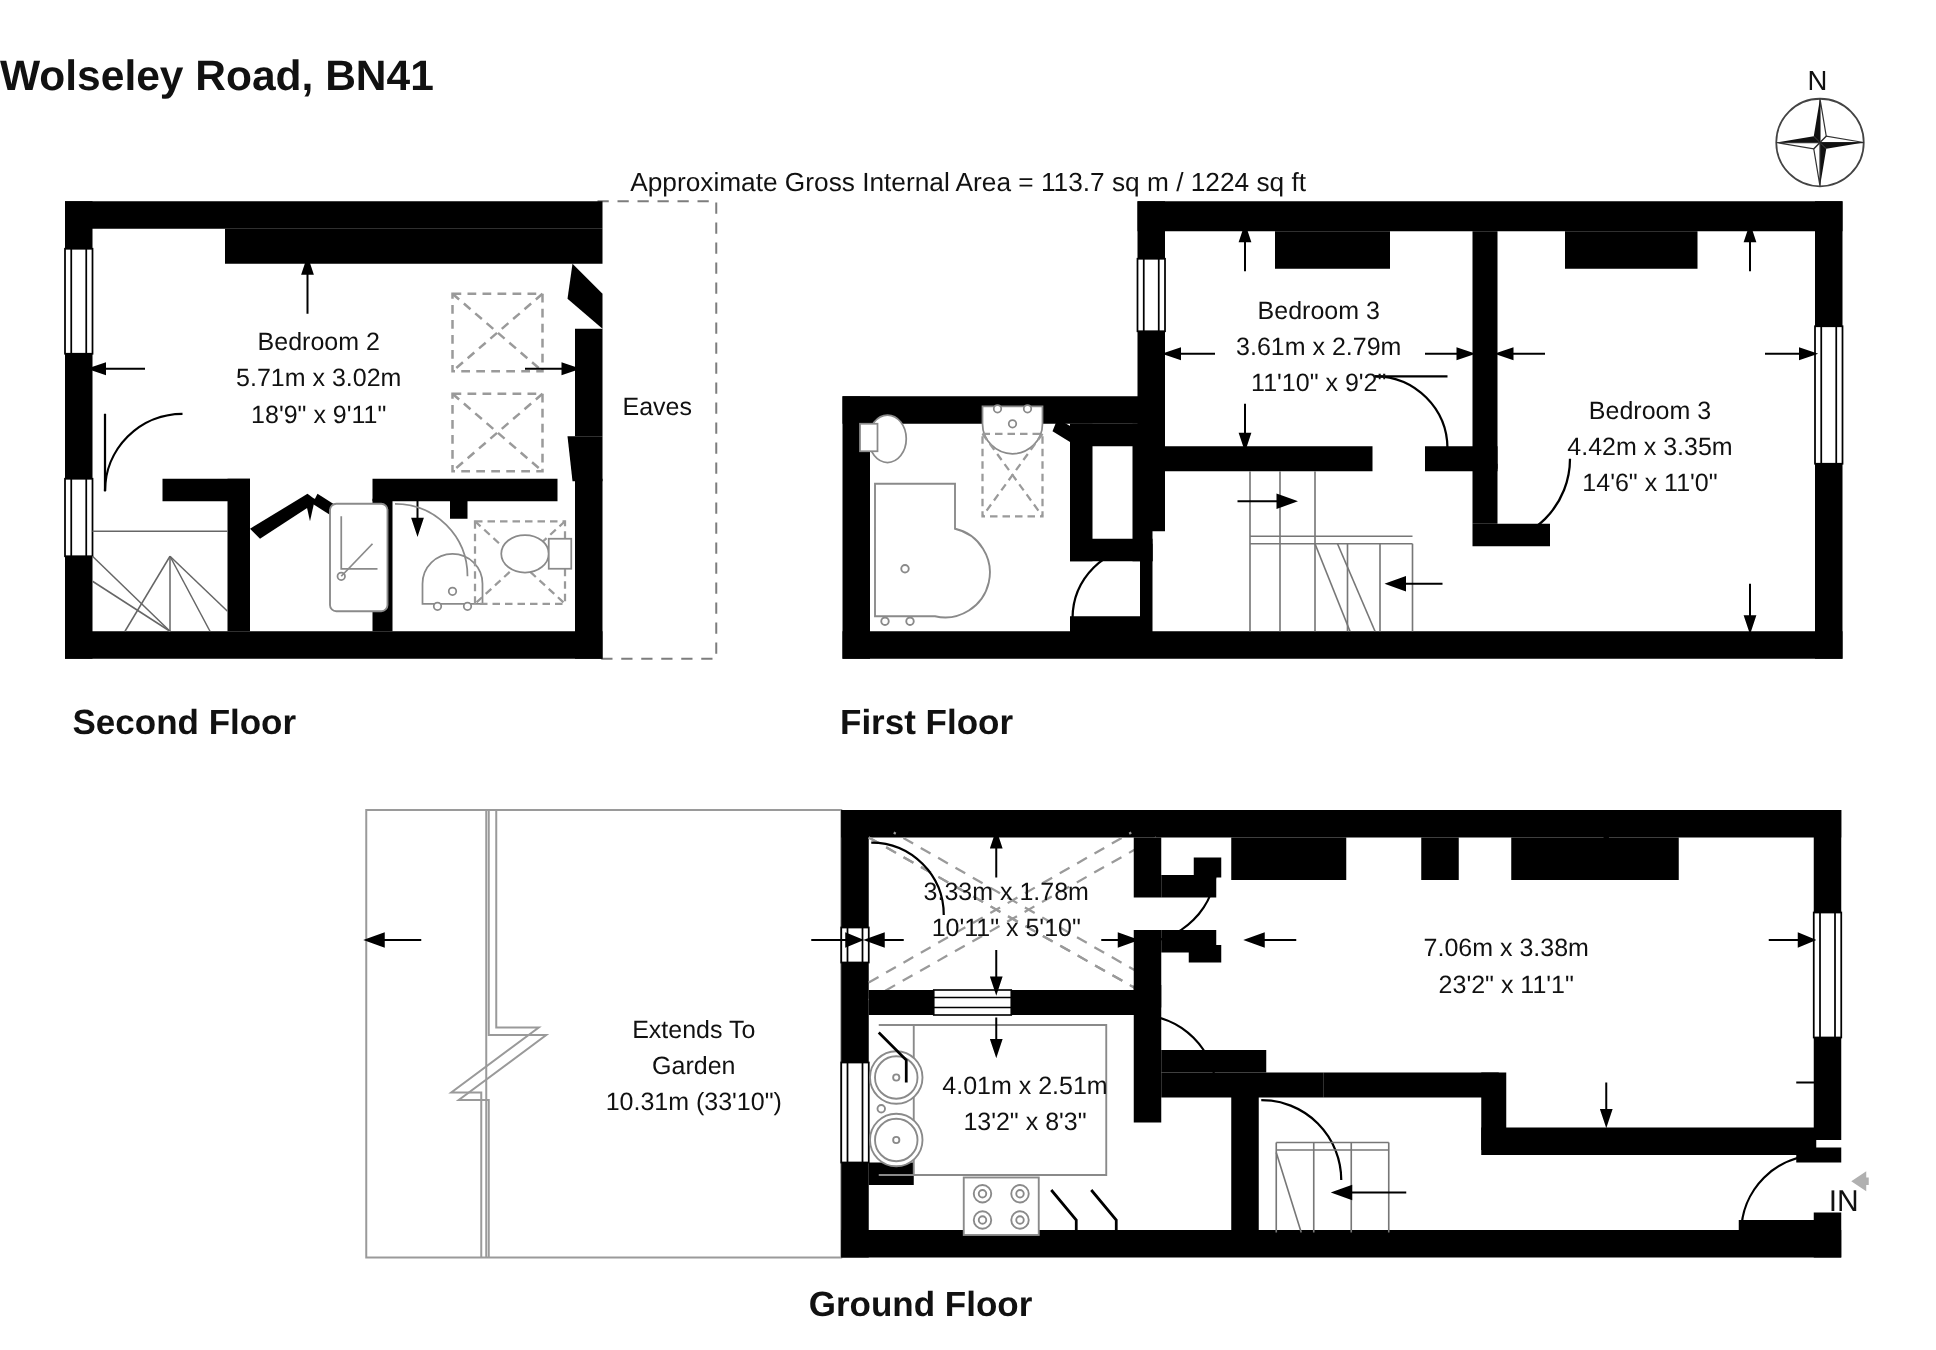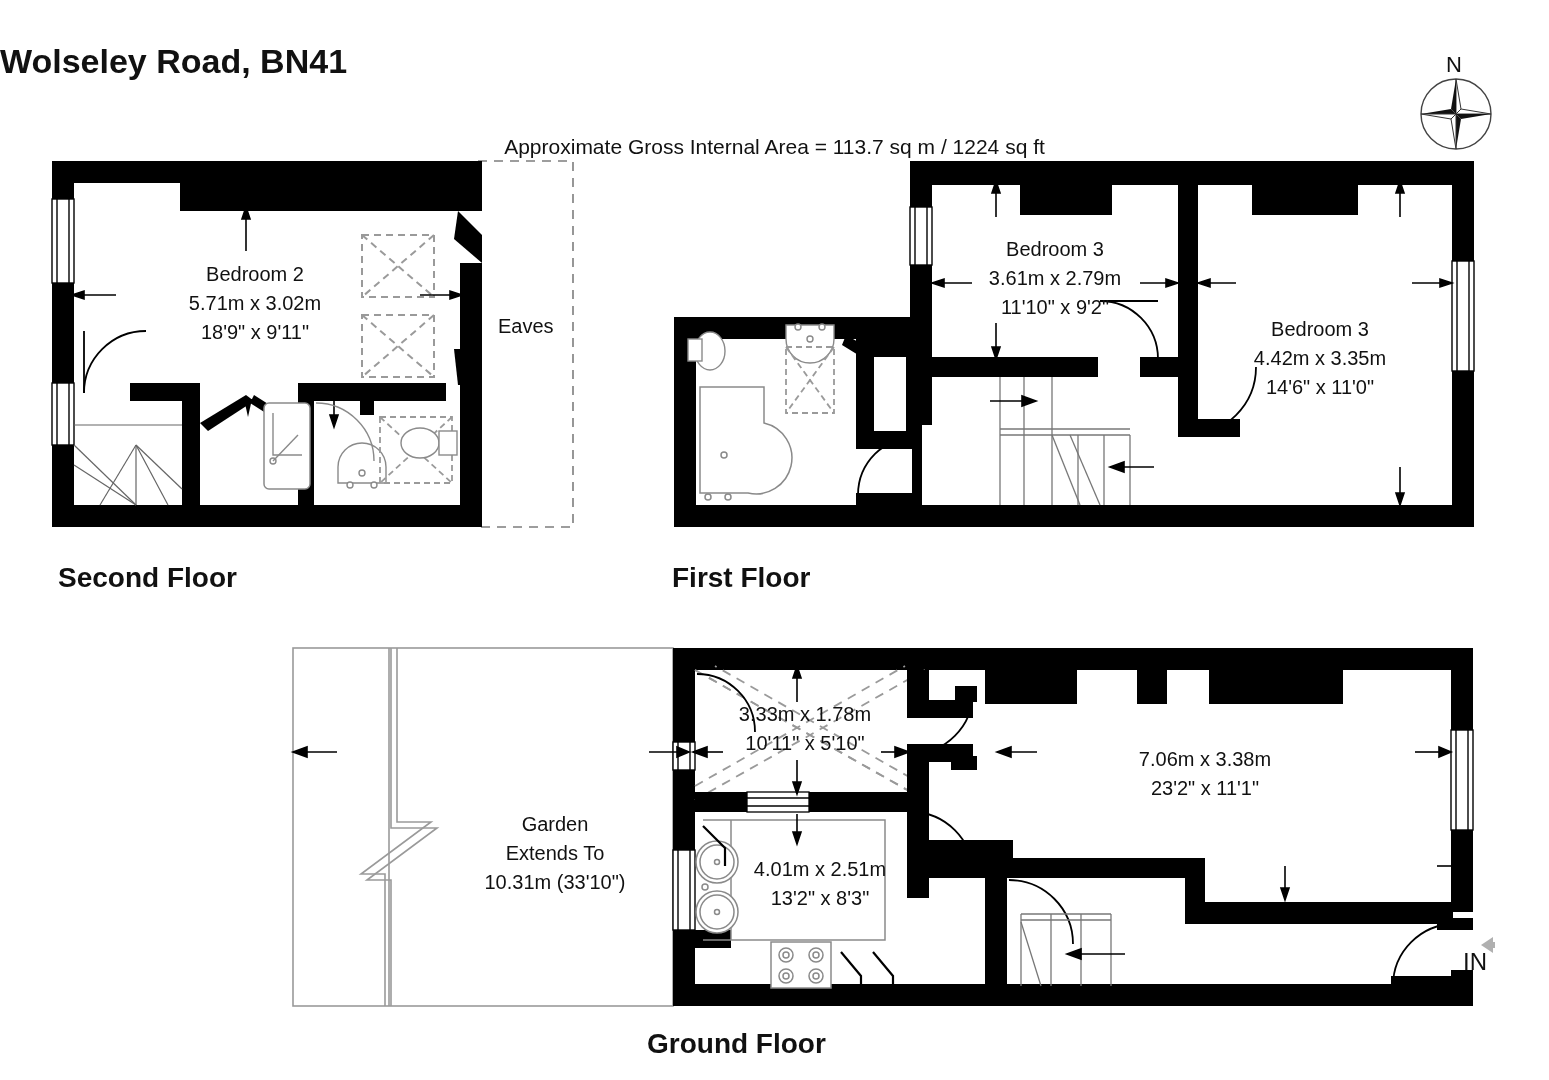--- a/index.html
+++ b/index.html
@@ -577,22 +577,22 @@
     <span class="ln">4.01m x 2.51m</span>
     <span class="ln">13'2" x 8'3"</span>
   </div>
 
   <div class="roomlabel" style="left:1025px;top:745px;width:360px;">
     <span class="ln">7.06m x 3.38m</span>
     <span class="ln">23'2" x 11'1"</span>
   </div>
 
   <div class="roomlabel" style="left:400px;top:810px;width:310px;">
+    <span class="ln">Extends To</span>
     <span class="ln">Garden</span>
-    <span class="ln">Extends To</span>
     <span class="ln">10.31m (33'10")</span>
   </div>
 
   <div class="in-label" style="left:1463px;top:938px;">IN</div>
 
   <div class="floor-caption" style="left:647px;top:1028px;">Ground Floor</div>
 
 </div>
 
 </body></html>

